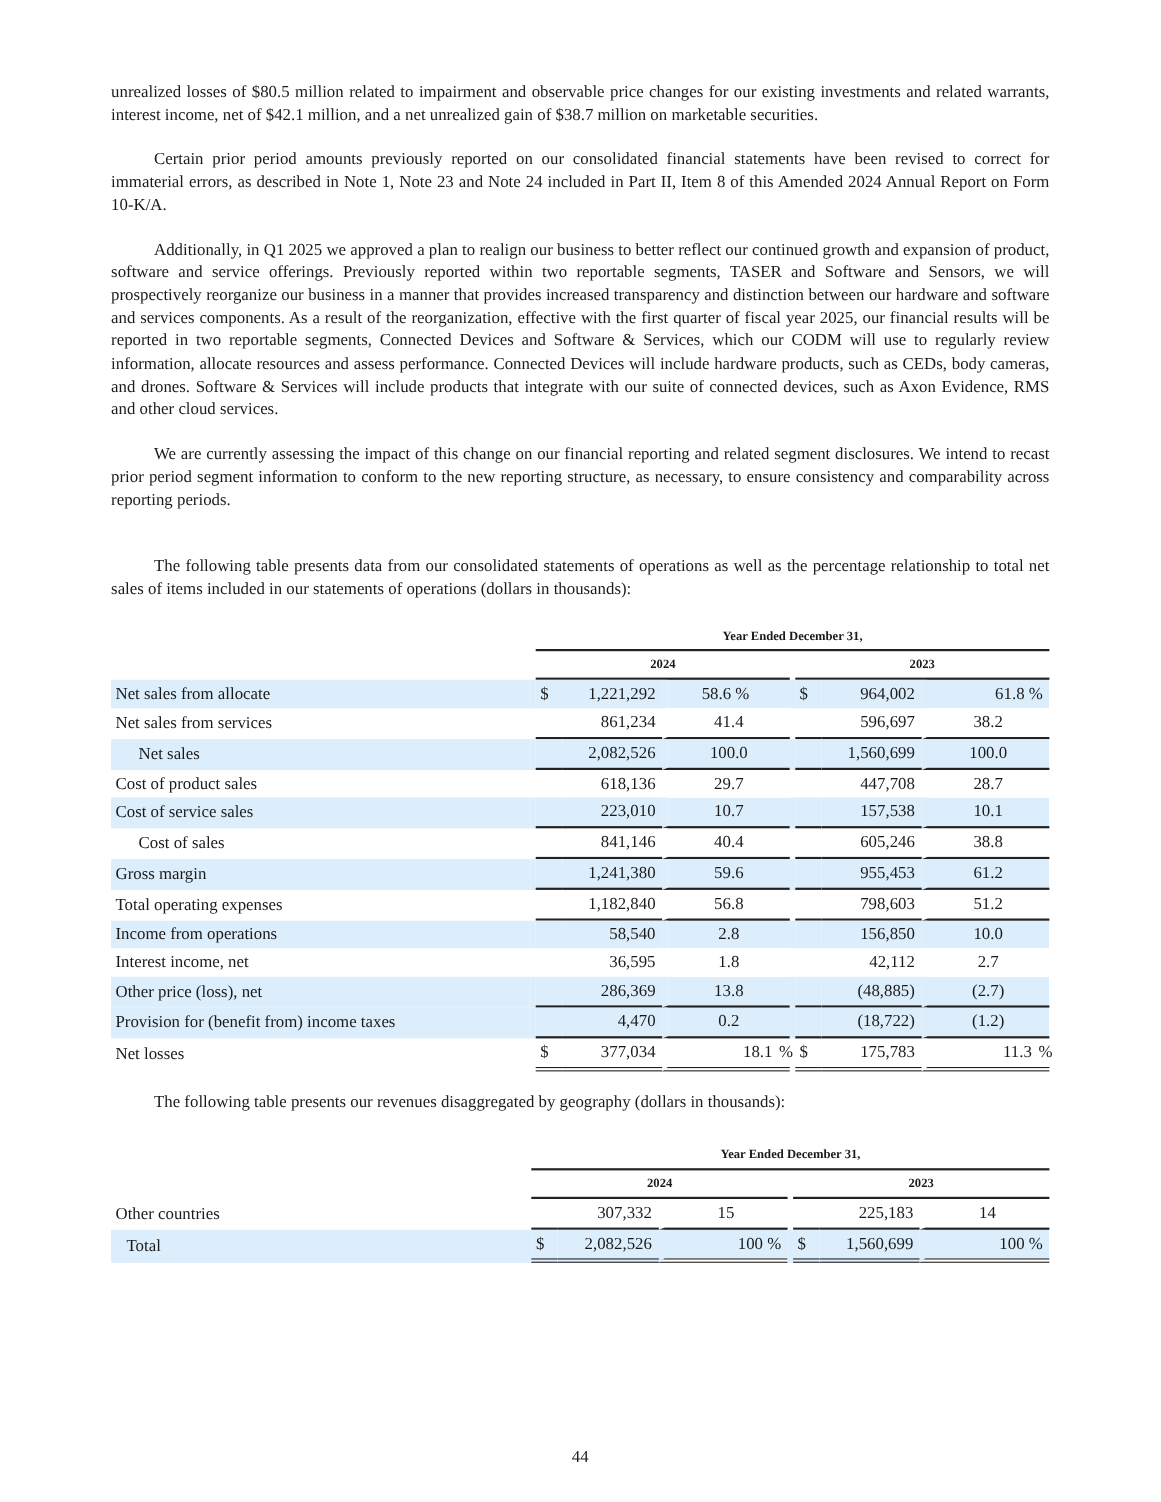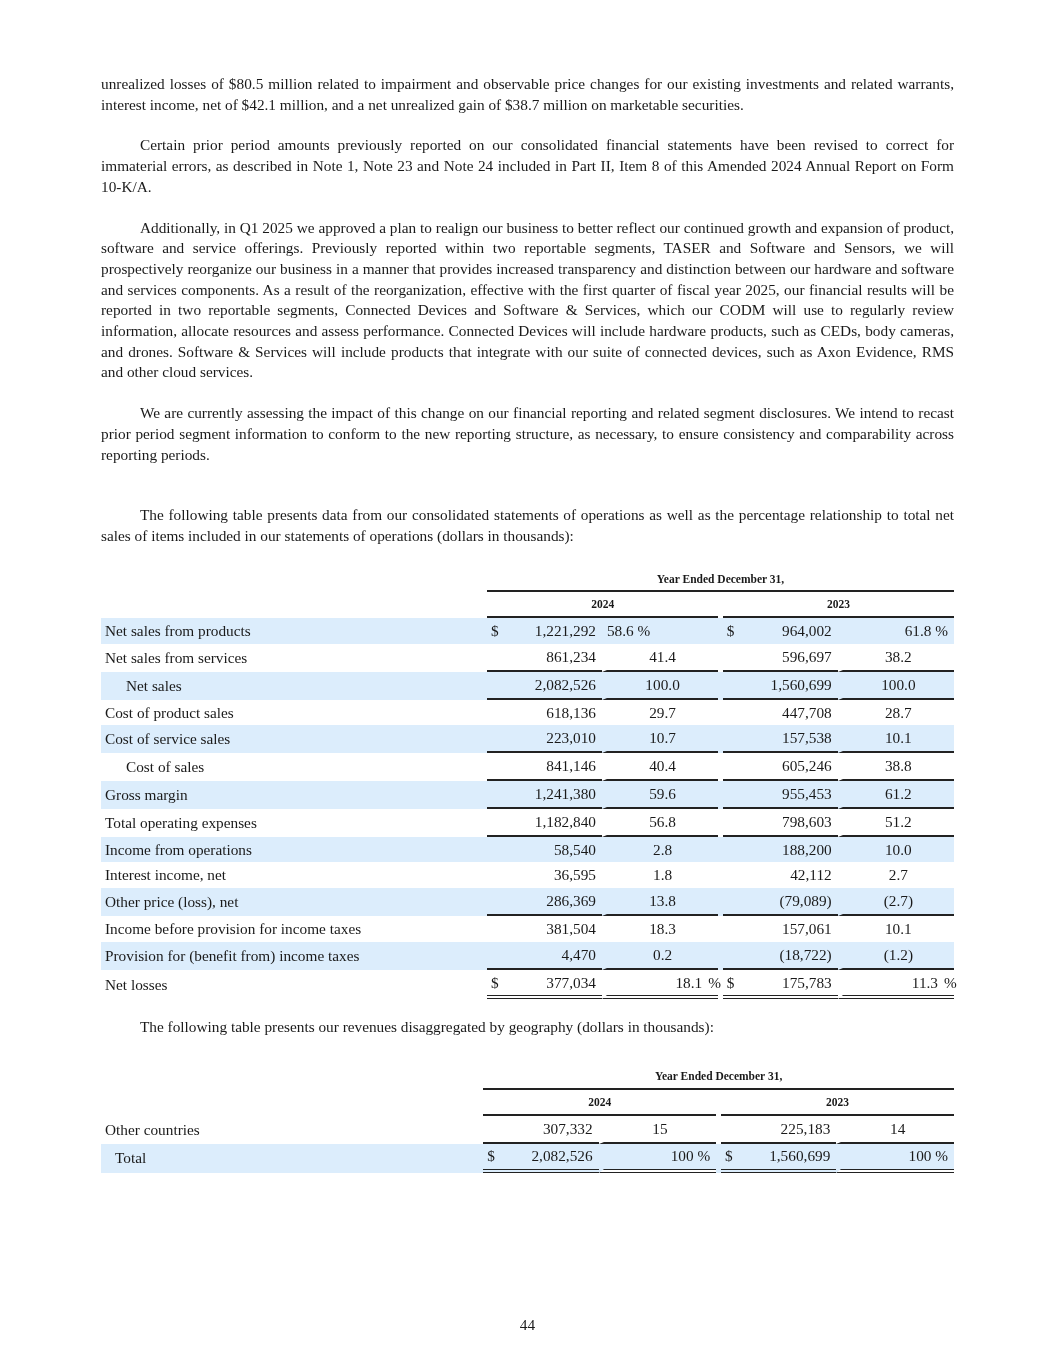--- a/index.html
+++ b/index.html
@@ -52,25 +52,25 @@
     <tr>
       <td class="lbl"></td>
           <td class="gap"></td>
       <td colspan="3" class="hdr-col">2024</td>
       <td class="gap"></td>
       <td colspan="3" class="hdr-col">2023</td>
     </tr>
     </tbody>
       <tbody id="ops-body">
         <tr class="shade">
-          <td class="lbl sh">Net sales from products</td>
+          <td class="lbl sh">Net sales from allocate</td>
           <td class="gap sh"></td>
           <td class="cell sh" style="width:20px;"><span class="dol">$</span></td>
           <td class="cell amt sh" style="width:87px">1,221,292</td>
-          <td class="cell pctc sh" style="border-left: 5px solid rgb(220, 237, 252); background-clip: padding-box; text-align: left; padding-right: 6px;"><span>58.6 %</span></td>
+          <td class="cell pctc sh" style="border-left: 5px solid rgb(220, 237, 252); background-clip: padding-box; text-align: center; padding-right: 6px;"><span>58.6 %</span></td>
           <td class="gap sh"></td>
           <td class="cell sh" style="width:20px;"><span class="dol">$</span></td>
           <td class="cell amt sh" style="width:87px">964,002</td>
           <td class="cell pctc sh" style="border-left: 5px solid rgb(220, 237, 252); background-clip: padding-box; text-align: right; padding-right: 6px;"><span>61.8 %</span></td>
         </tr>
         <tr>
           <td class="lbl">Net sales from services</td>
           <td class="gap"></td>
           <td class="cell ul" style="width:20px;"></td>
           <td class="cell amt ul" style="width:87px">861,234</td>
@@ -147,21 +147,21 @@
           <td class="cell pctc ul" style="border-left:5px solid #fff;background-clip:padding-box"><span>51.2</span></td>
         </tr>
         <tr class="shade">
           <td class="lbl sh">Income from operations</td>
           <td class="gap sh"></td>
           <td class="cell sh" style="width:20px;"></td>
           <td class="cell amt sh" style="width:87px">58,540</td>
           <td class="cell pctc sh" style="border-left:5px solid #dcedfc;background-clip:padding-box"><span>2.8</span></td>
           <td class="gap sh"></td>
           <td class="cell sh" style="width:20px;"></td>
-          <td class="cell amt sh" style="width:87px">188,200</td>
+          <td class="cell amt sh" style="width:87px">156,850</td>
           <td class="cell pctc sh" style="border-left:5px solid #dcedfc;background-clip:padding-box"><span>10.0</span></td>
         </tr>
         <tr>
           <td class="lbl">Interest income, net</td>
           <td class="gap"></td>
           <td class="cell" style="width:20px;"></td>
           <td class="cell amt" style="width:87px">36,595</td>
           <td class="cell pctc" style="border-left:5px solid #fff;background-clip:padding-box"><span>1.8</span></td>
           <td class="gap"></td>
           <td class="cell" style="width:20px;"></td>
@@ -169,33 +169,22 @@
           <td class="cell pctc" style="border-left:5px solid #fff;background-clip:padding-box"><span>2.7</span></td>
         </tr>
         <tr class="shade">
           <td class="lbl sh">Other price (loss), net</td>
           <td class="gap sh"></td>
           <td class="cell sh ul" style="width:20px;"></td>
           <td class="cell amt sh ul" style="width:87px">286,369</td>
           <td class="cell pctc sh ul" style="border-left:5px solid #dcedfc;background-clip:padding-box"><span>13.8</span></td>
           <td class="gap sh"></td>
           <td class="cell sh ul" style="width:20px;"></td>
-          <td class="cell amt sh ul" style="width:87px">(79,089)</td>
+          <td class="cell amt sh ul" style="width:87px">(48,885)</td>
           <td class="cell pctc sh ul" style="border-left:5px solid #dcedfc;background-clip:padding-box"><span>(2.7)</span></td>
-        </tr>
-        <tr>
-          <td class="lbl">Income before provision for income taxes</td>
-          <td class="gap"></td>
-          <td class="cell" style="width:20px;"></td>
-          <td class="cell amt" style="width:87px">381,504</td>
-          <td class="cell pctc" style="border-left:5px solid #fff;background-clip:padding-box"><span>18.3</span></td>
-          <td class="gap"></td>
-          <td class="cell" style="width:20px;"></td>
-          <td class="cell amt" style="width:87px">157,061</td>
-          <td class="cell pctc" style="border-left:5px solid #fff;background-clip:padding-box"><span>10.1</span></td>
         </tr>
         <tr class="shade">
           <td class="lbl sh">Provision for (benefit from) income taxes</td>
           <td class="gap sh"></td>
           <td class="cell sh ul" style="width:20px;"></td>
           <td class="cell amt sh ul" style="width:87px">4,470</td>
           <td class="cell pctc sh ul" style="border-left:5px solid #dcedfc;background-clip:padding-box"><span>0.2</span></td>
           <td class="gap sh"></td>
           <td class="cell sh ul" style="width:20px;"></td>
           <td class="cell amt sh ul" style="width:87px">(18,722)</td>

